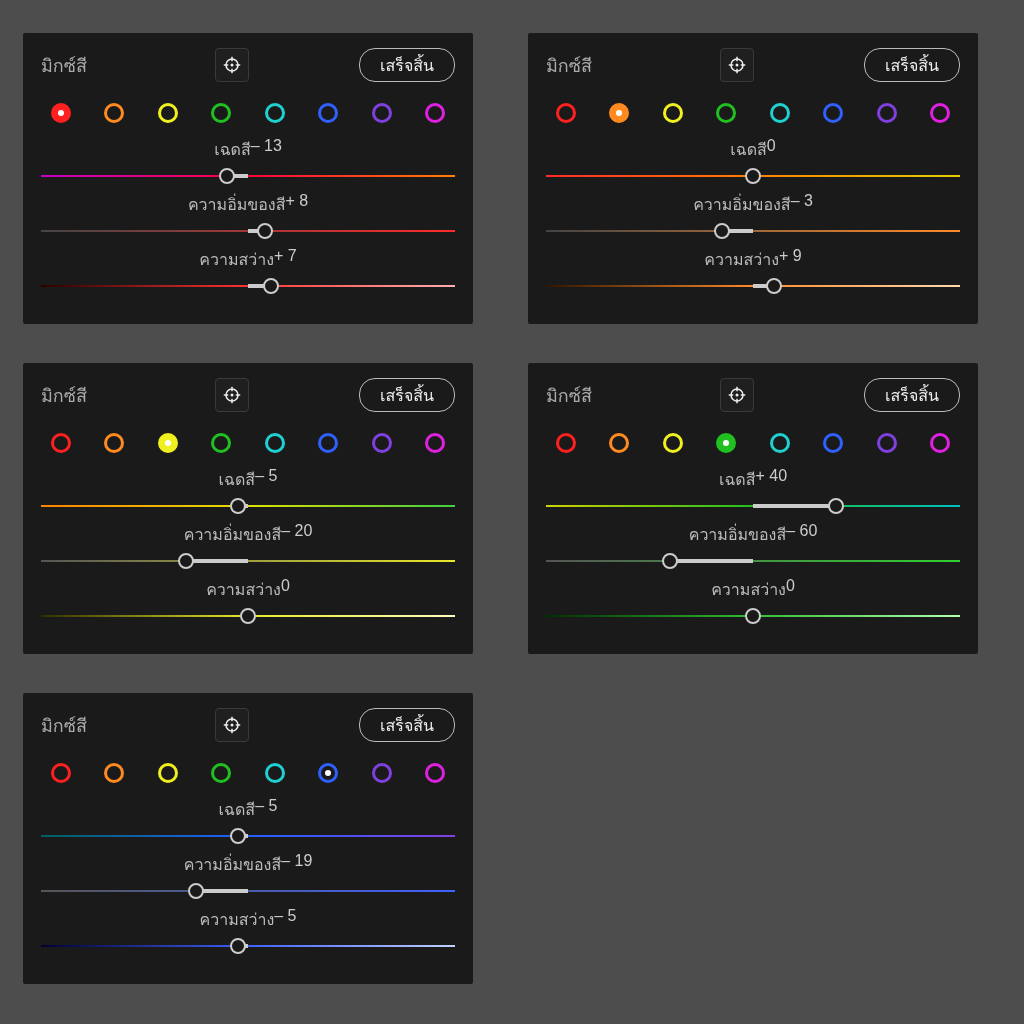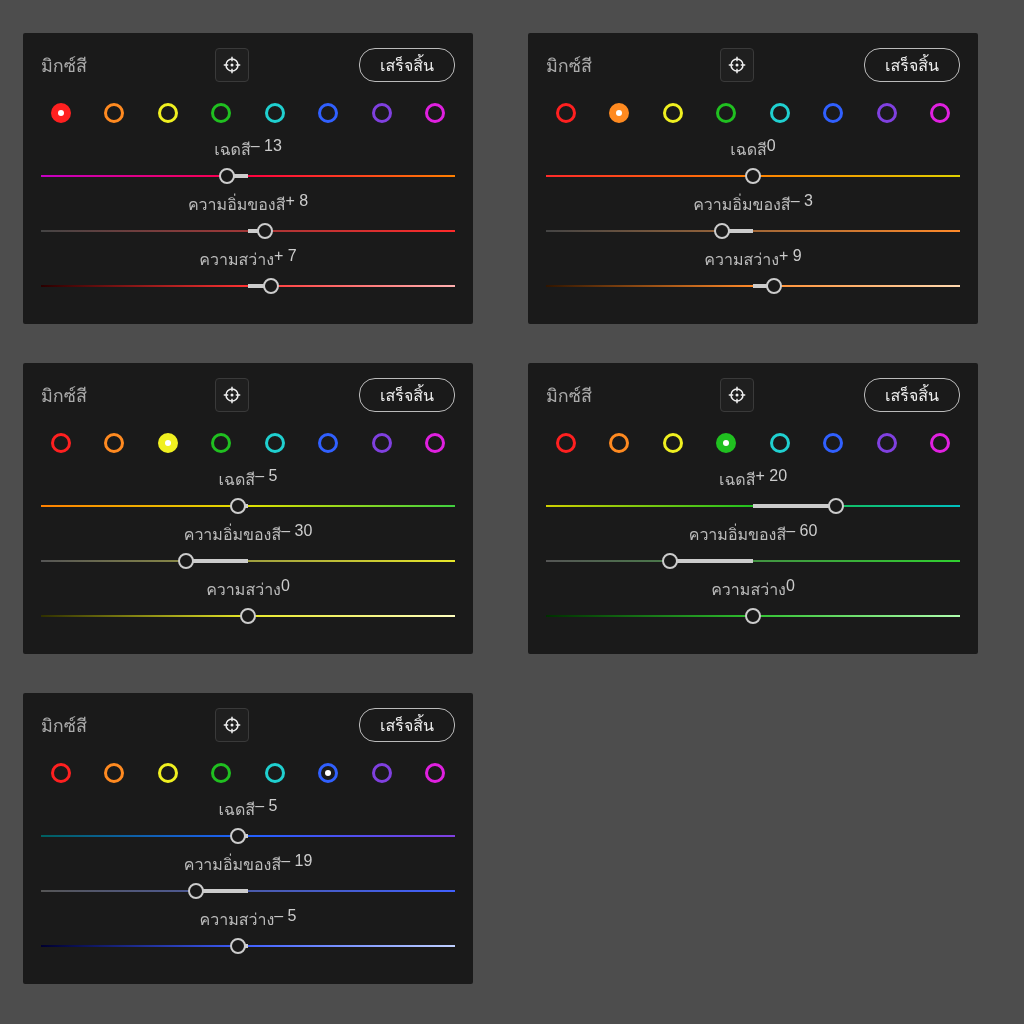--- a/index.html
+++ b/index.html
@@ -318,21 +318,21 @@
     <div class="track">
       <div class="track-line grad-hue-yellow"></div>
       <div class="track-highlight" style="left:47.5%; width:2.5%;"></div>
       <div class="thumb" style="left:47.5%;"></div>
     </div>
   </div>
 
   <div class="slider-row">
     <div class="slider-labels">
       <span>ความอิ่มของสี</span>
-      <span class="val">– 30</span>
+      <span class="val">– 20</span>
     </div>
     <div class="track">
       <div class="track-line grad-sat-yellow"></div>
       <div class="track-highlight" style="left:35%; width:15%;"></div>
       <div class="thumb" style="left:35%;"></div>
     </div>
   </div>
 
   <div class="slider-row">
     <div class="slider-labels">
@@ -371,21 +371,21 @@
         <div class="swatch selected" style="border-color:#20c020; background:#20c020;"></div>
         <div class="swatch " style="border-color:#20d0d0; "></div>
         <div class="swatch " style="border-color:#3060ff; "></div>
         <div class="swatch " style="border-color:#8040e0; "></div>
         <div class="swatch " style="border-color:#e020e0; "></div>
     </div>
 
   <div class="slider-row">
     <div class="slider-labels">
       <span>เฉดสี</span>
-      <span class="val">+ 20</span>
+      <span class="val">+ 40</span>
     </div>
     <div class="track">
       <div class="track-line grad-hue-green"></div>
       <div class="track-highlight" style="left:50%; width:20%;"></div>
       <div class="thumb" style="left:70%;"></div>
     </div>
   </div>
 
   <div class="slider-row">
     <div class="slider-labels">

